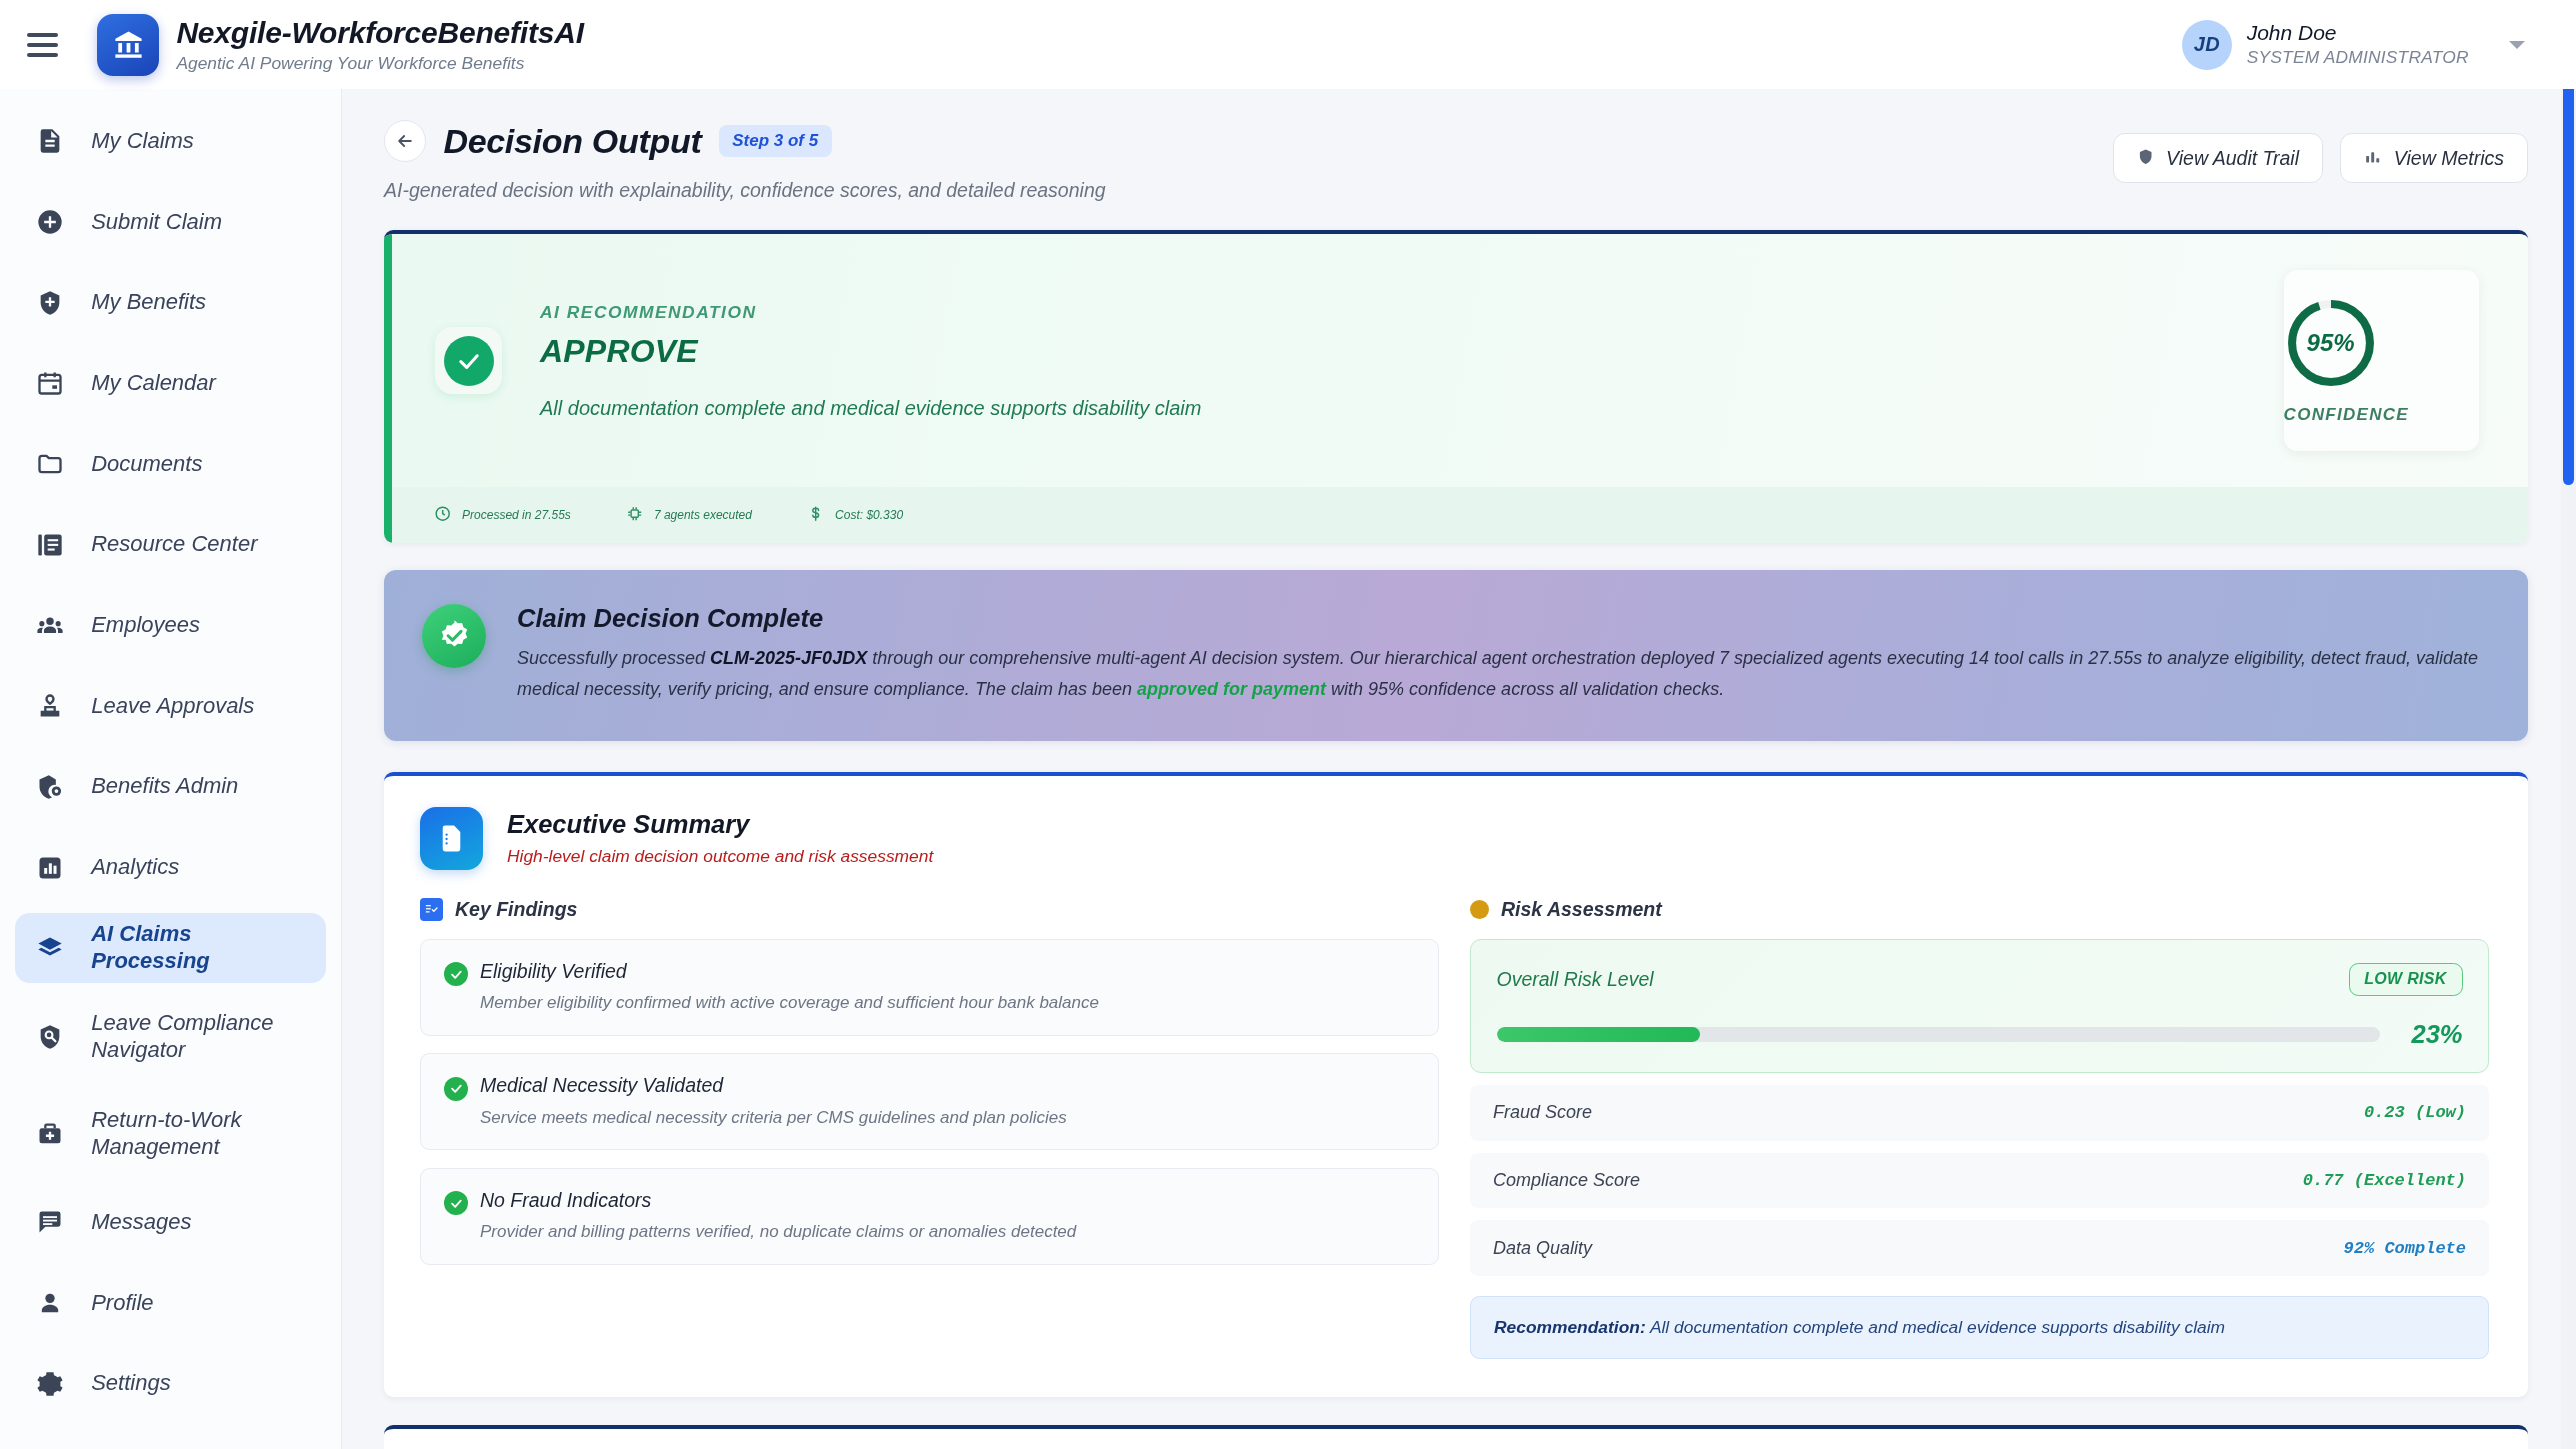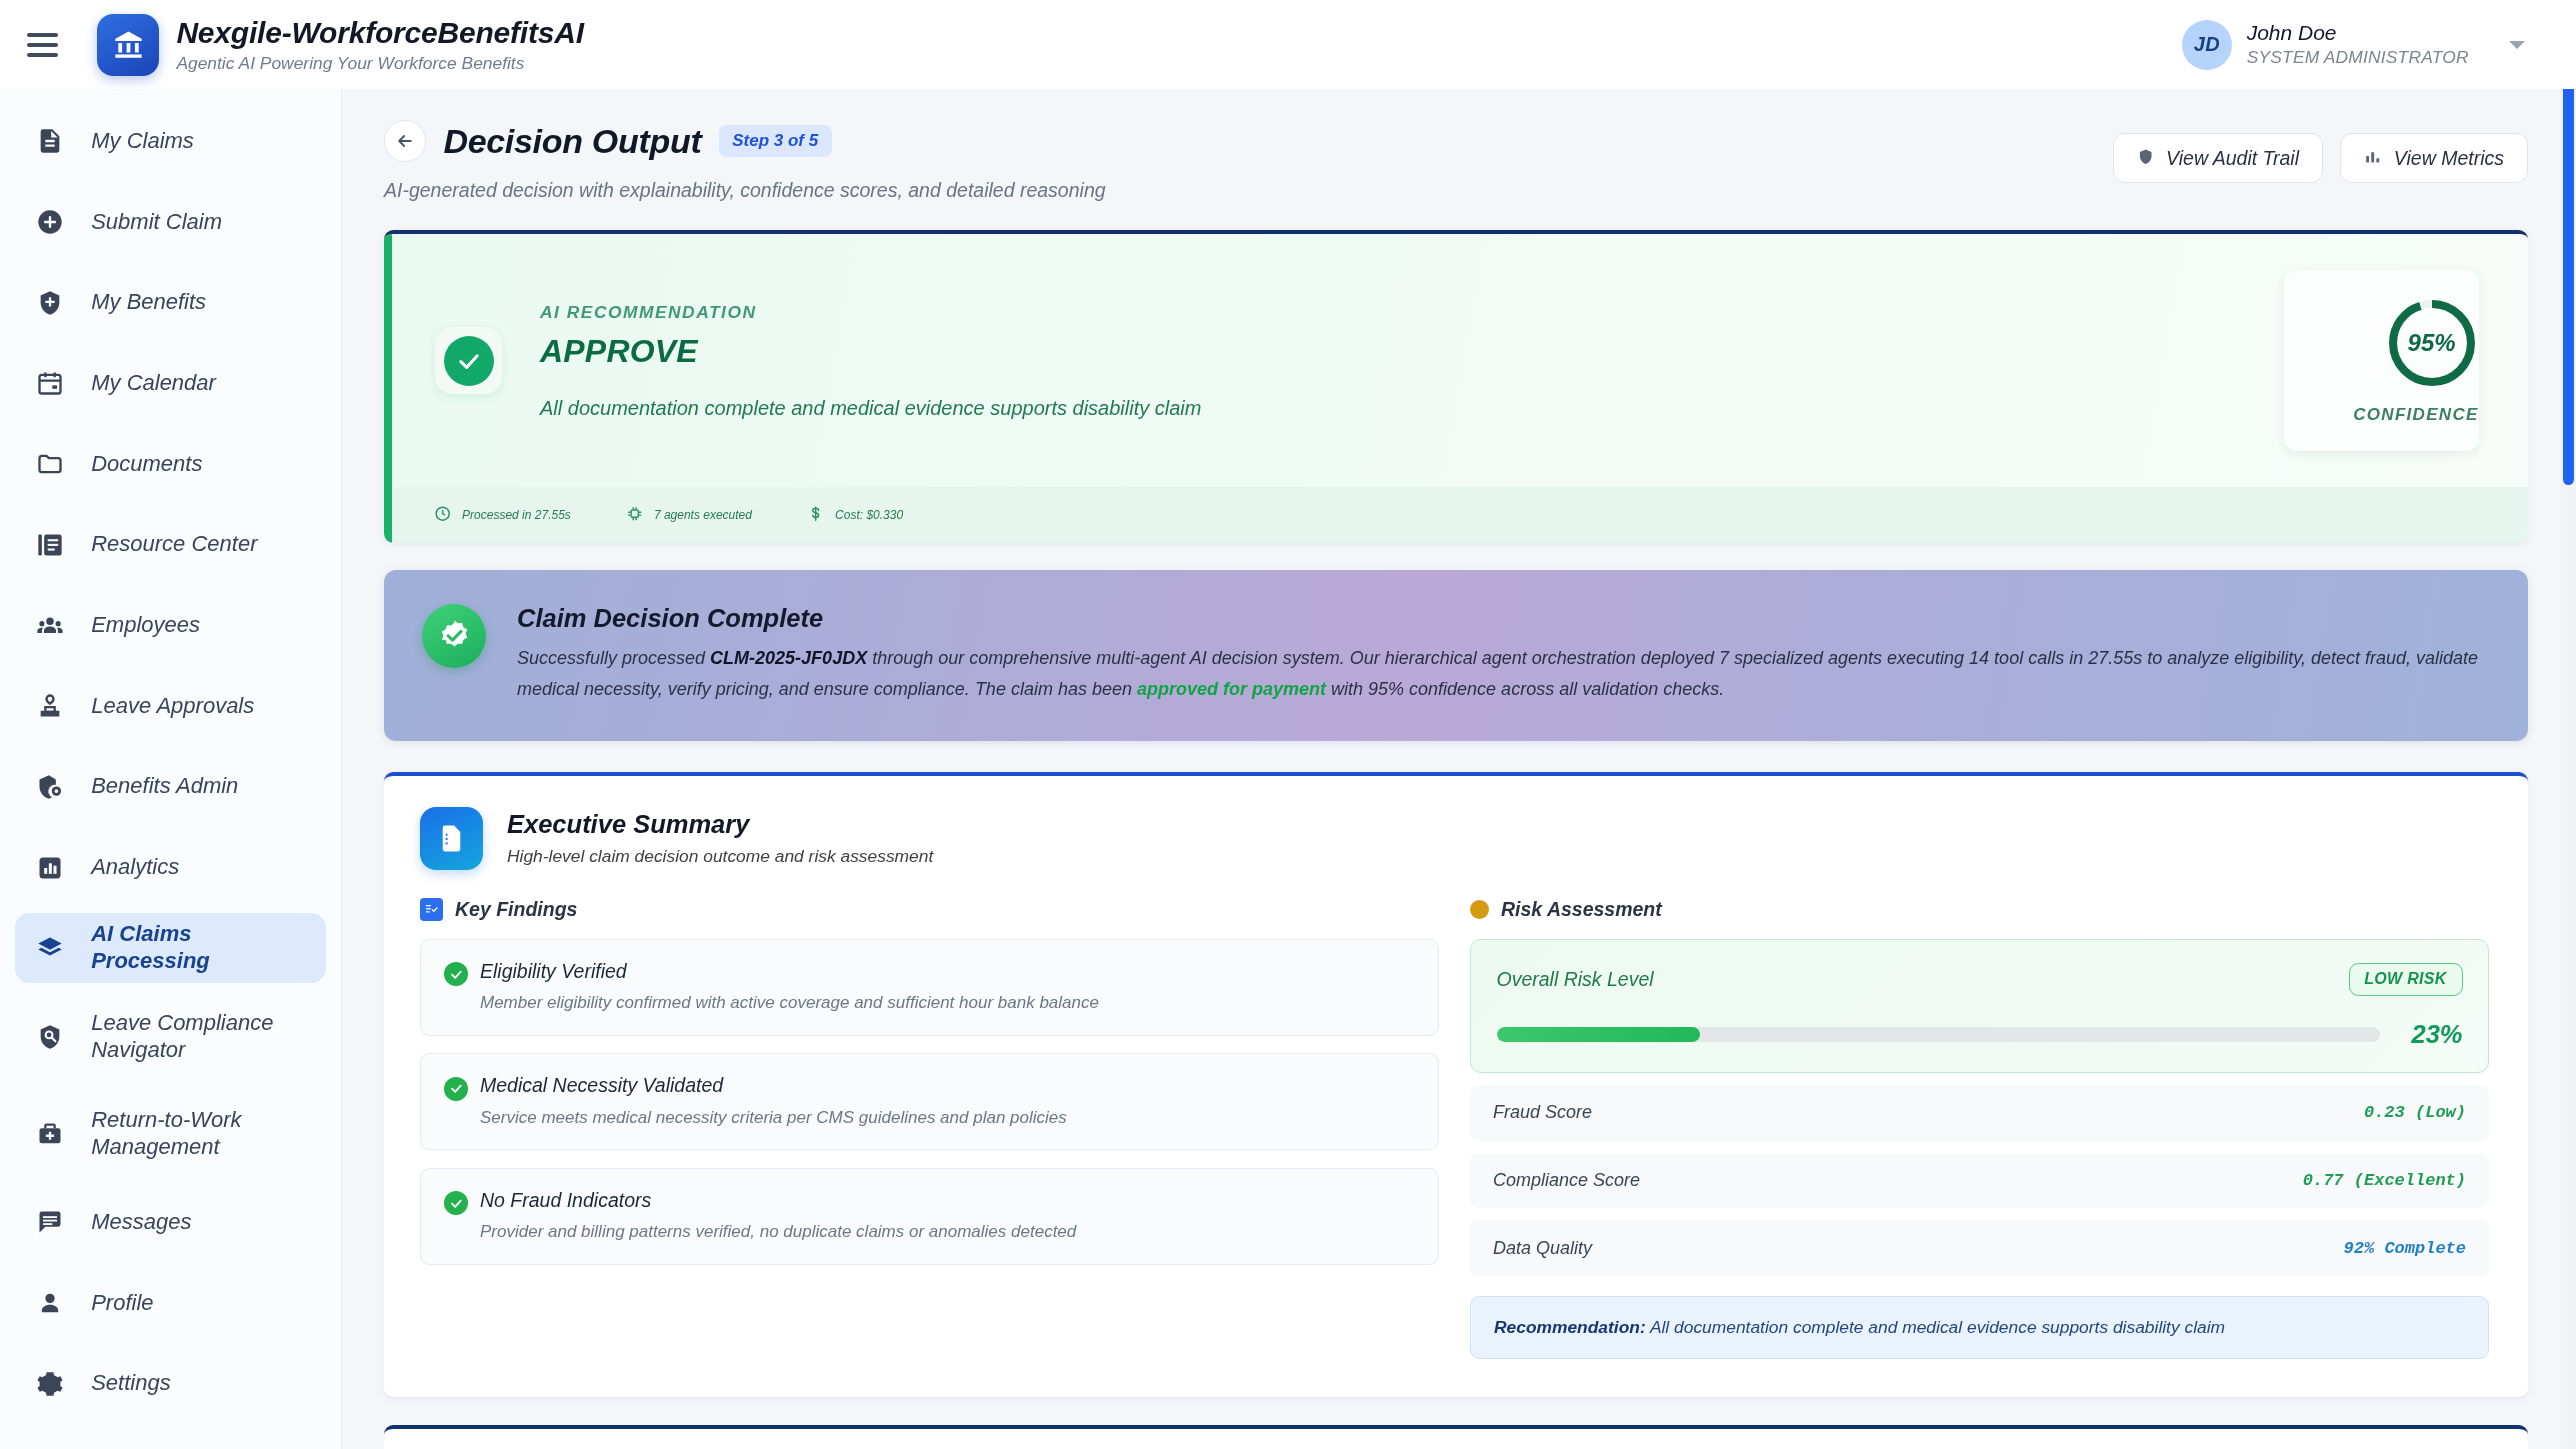--- a/index.html
+++ b/index.html
@@ -97,21 +97,21 @@
     display: flex; align-items: center; justify-content: center; flex: 0 0 67px; margin-right: 38px;
     box-shadow: 0 2.7px 9.4px rgba(25,176,106,.12);
   }
   .rec-ico .dot { width: 50px; height: 50px; border-radius: 50%; background: #11a86a; display: flex; align-items: center; justify-content: center; }
   .rec-body { flex: 1; }
   .rec-kicker { font-size: 17.4px; font-weight: 700; color: #3f9a74; letter-spacing: 1.5px; }
   .rec-head { font-size: 32px; font-weight: 700; color: #0b6b43; margin-top: 9.4px; letter-spacing: 0.2px; }
   .rec-desc { font-size: 20px; color: #1f7a52; margin-top: 27px; }
   .conf-box {
     width: 195px; height: 181px; background: #fcfefd; border-radius: 13.4px;
-    display: flex; flex-direction: column; align-items: flex-end; justify-content: center;
+    display: flex; flex-direction: column; align-items: flex-start; justify-content: center;
     box-shadow: 0 2.7px 12px rgba(20,60,40,.07); margin-right: 9.4px;
   }
   .ring { width: 94px; height: 94px; position: relative; }
   .ring svg { transform: rotate(-90deg); }
   .ring .ring-val {
     position: absolute; inset: 0; display: flex; align-items: center; justify-content: center;
     font-size: 24px; font-weight: 700; color: #0d6b44;
   }
   .conf-lbl { font-size: 17px; font-weight: 700; color: #3d7f63; letter-spacing: 1.3px; margin-top: 14.8px; }
 
@@ -145,21 +145,21 @@
     box-shadow: 0 1.3px 6.7px rgba(20,30,60,.06);
   }
   .exec-head { display: flex; align-items: center; gap: 24px; }
   .exec-ico {
     width: 63px; height: 63px; border-radius: 16px; flex: 0 0 63px;
     background: linear-gradient(155deg, #1a6fe8 0%, #13a7dd 100%);
     display: flex; align-items: center; justify-content: center;
     box-shadow: 0 3.4px 10.7px rgba(20,110,220,.25);
   }
   .exec-title { font-size: 25.5px; font-weight: 700; color: #121826; }
-  .exec-sub { font-size: 17.4px; color: #404040; margin-top: 6.7px; }
+  .exec-sub { font-size: 17.4px; color: #b91c1c; margin-top: 6.7px; }
 
   .exec-grid { display: flex; gap: 31px; margin-top: 28px; }
   .col { flex: 1; min-width: 0; }
   .col-head { display: flex; align-items: center; gap: 12px; font-size: 19.5px; font-weight: 700; color: #2b3344; }
   .sq-ico { width: 23px; height: 23px; border-radius: 4px; background: #2b6ef0; display: flex; align-items: center; justify-content: center; }
   .dot-ico { width: 19px; height: 19px; border-radius: 50%; background: #d49a12; }
 
   .finding {
     border: 0.7px solid #e7eaf1; background: #fafbfd; border-radius: 9.4px;
     padding: 20px 23px 21.5px 23px; margin-top: 17.4px; display: flex; gap: 12px;

